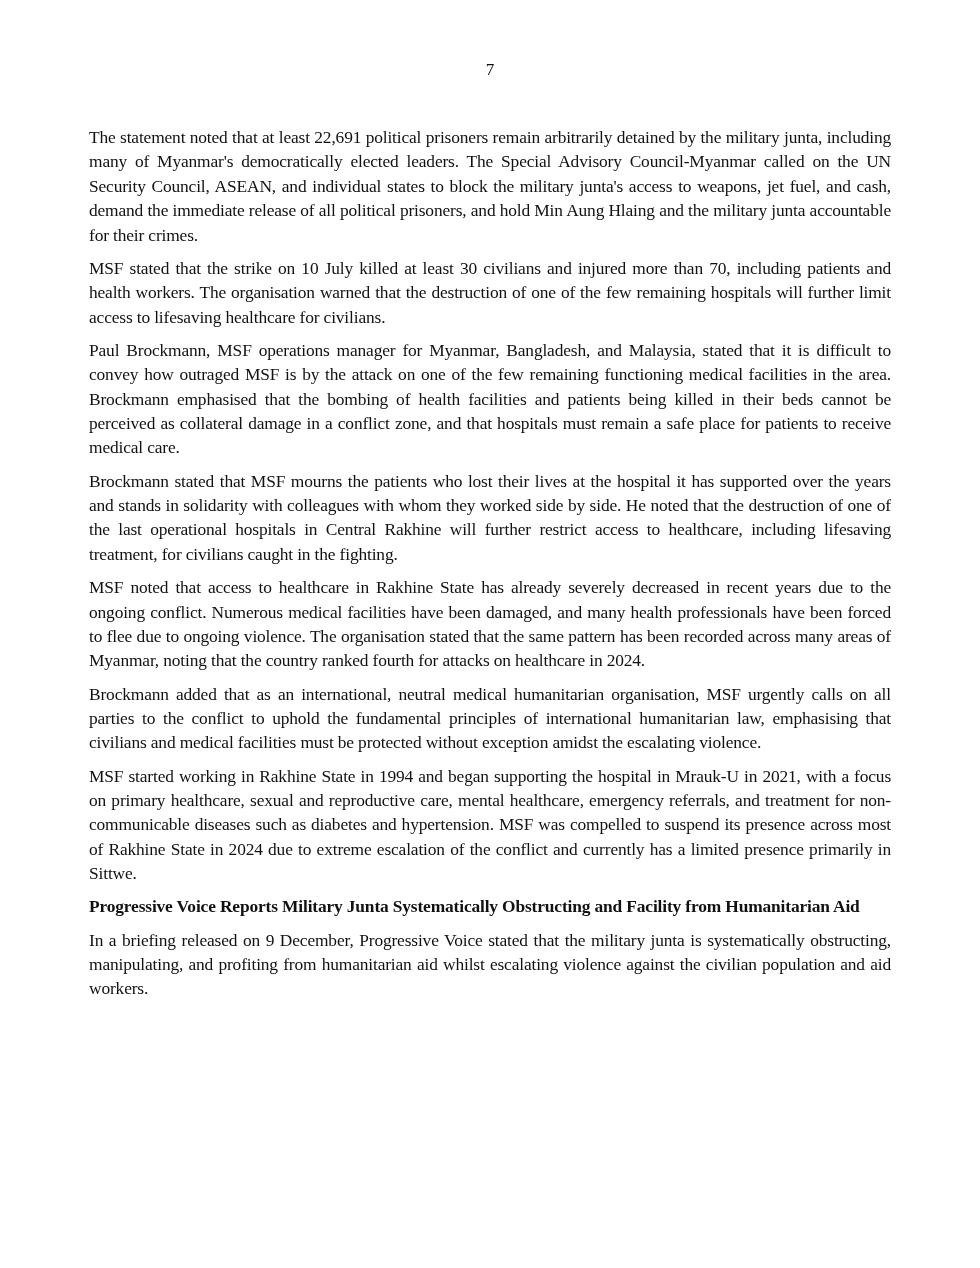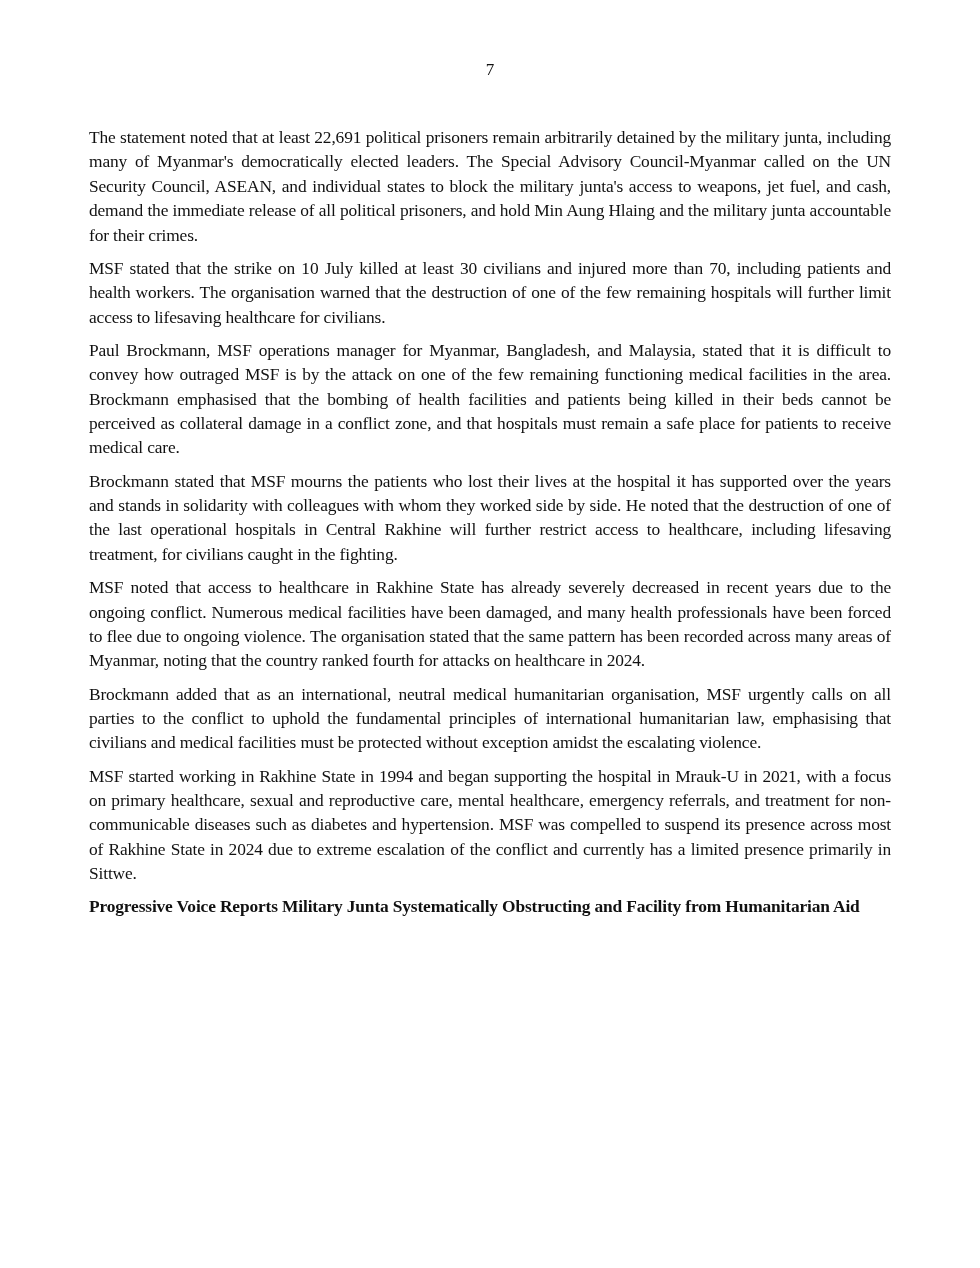--- a/index.html
+++ b/index.html
@@ -64,14 +64,15 @@
     <p class="para">Brockmann stated that MSF mourns the patients who lost their lives at the hospital it has supported over the years and stands in solidarity with colleagues with whom they worked side by side. He noted that the destruction of one of the last operational hospitals in Central Rakhine will further restrict access to healthcare, including lifesaving treatment, for civilians caught in the fighting.</p>
 
     <p class="para">MSF noted that access to healthcare in Rakhine State has already severely decreased in recent years due to the ongoing conflict. Numerous medical facilities have been damaged, and many health professionals have been forced to flee due to ongoing violence. The organisation stated that the same pattern has been recorded across many areas of Myanmar, noting that the country ranked fourth for attacks on healthcare in 2024.</p>
 
     <p class="para">Brockmann added that as an international, neutral medical humanitarian organisation, MSF urgently calls on all parties to the conflict to uphold the fundamental principles of international humanitarian law, emphasising that civilians and medical facilities must be protected without exception amidst the escalating violence.</p>
 
     <p class="para">MSF started working in Rakhine State in 1994 and began supporting the hospital in Mrauk-U in 2021, with a focus on primary healthcare, sexual and reproductive care, mental healthcare, emergency referrals, and treatment for non-communicable diseases such as diabetes and hypertension. MSF was compelled to suspend its presence across most of Rakhine State in 2024 due to extreme escalation of the conflict and currently has a limited presence primarily in Sittwe.</p>
 
     <h2 class="heading">Progressive Voice Reports Military Junta Systematically Obstructing and Facility from Humanitarian Aid</h2>
 
+    <p class="para">In a briefing released on 9 December, Progressive Voice stated that the military junta is systematically obstructing, manipulating, and profiting from humanitarian aid whilst escalating violence against the civilian population and aid workers.</p>
   </div>
 </div>
 
 </body></html>

